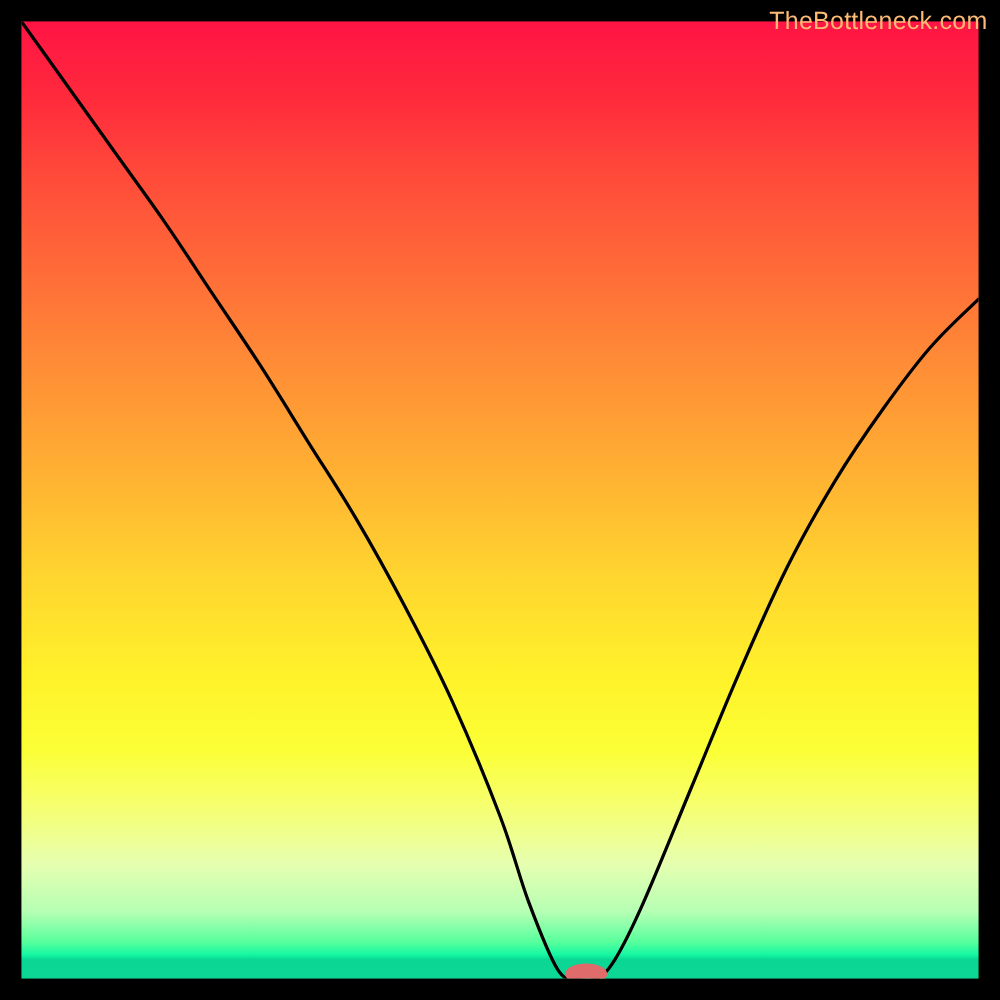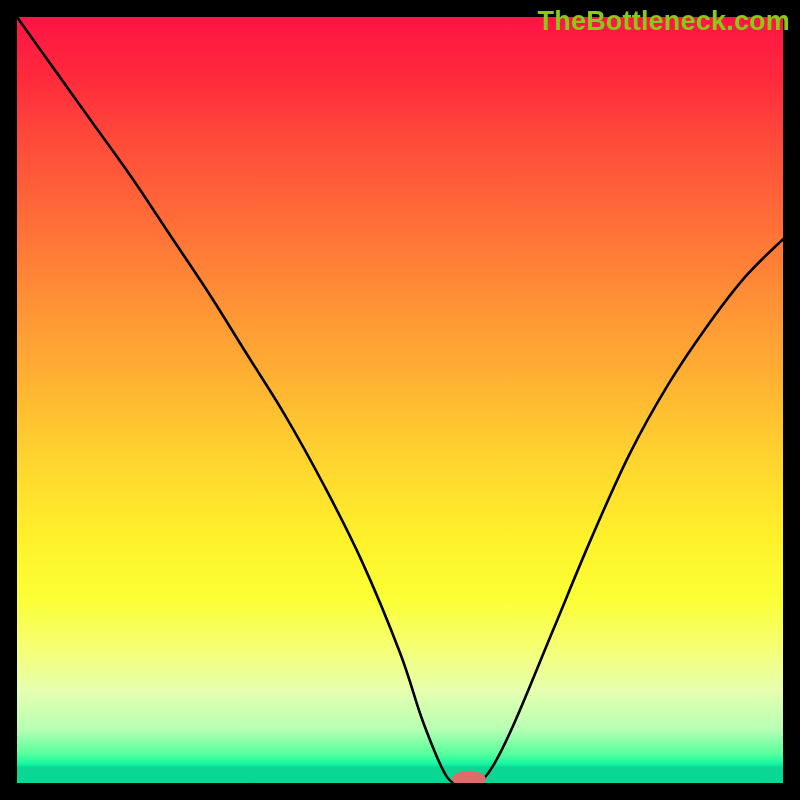--- a/index.html
+++ b/index.html
@@ -14,23 +14,23 @@
   .frame {
     position: relative;
     width: 800px;
     height: 800px;
     background: #000;
   }
   .watermark {
     position: absolute;
     top: 6px;
     right: 10px;
-    color: #84cc16;
-    font-size: 27px;
-    font-weight: 700;
+    color: #fdba74;
+    font-size: 20px;
+    font-weight: 400;
     letter-spacing: 0.2px;
     z-index: 20;
     user-select: none;
   }
   .plot-area {
     position: absolute;
     left: 17px;
     top: 17px;
     width: 766px;
     height: 766px;

